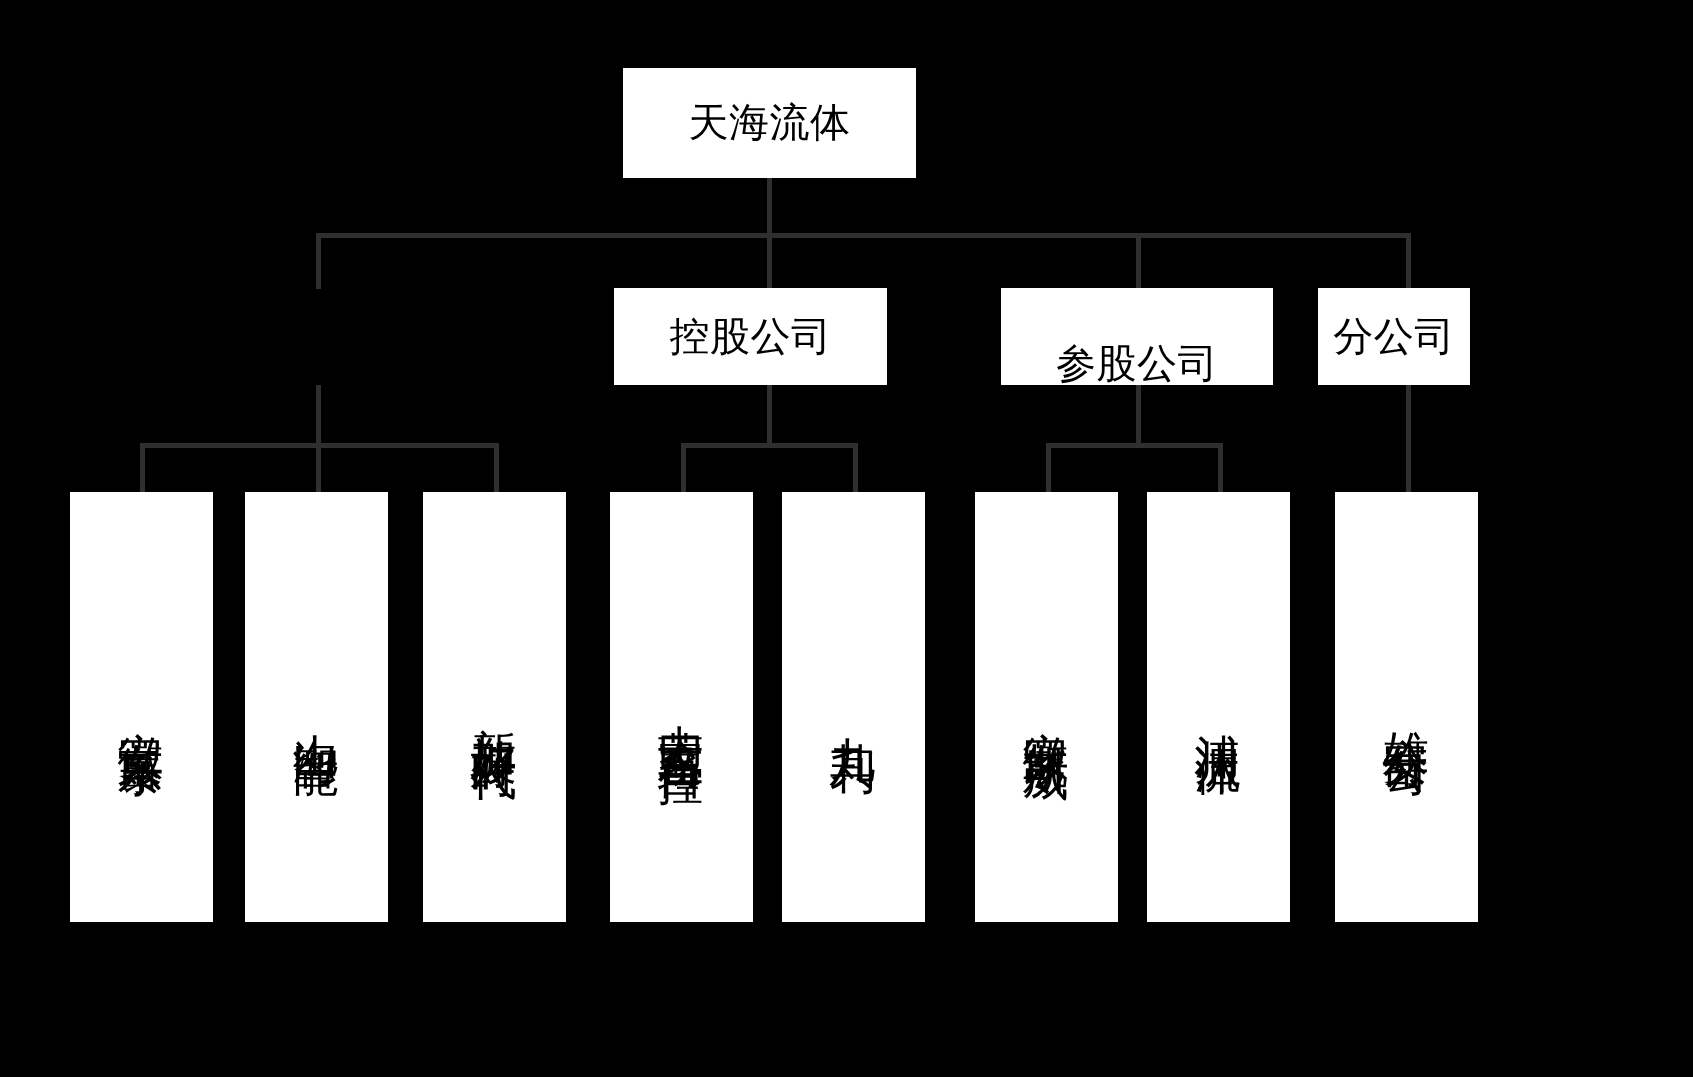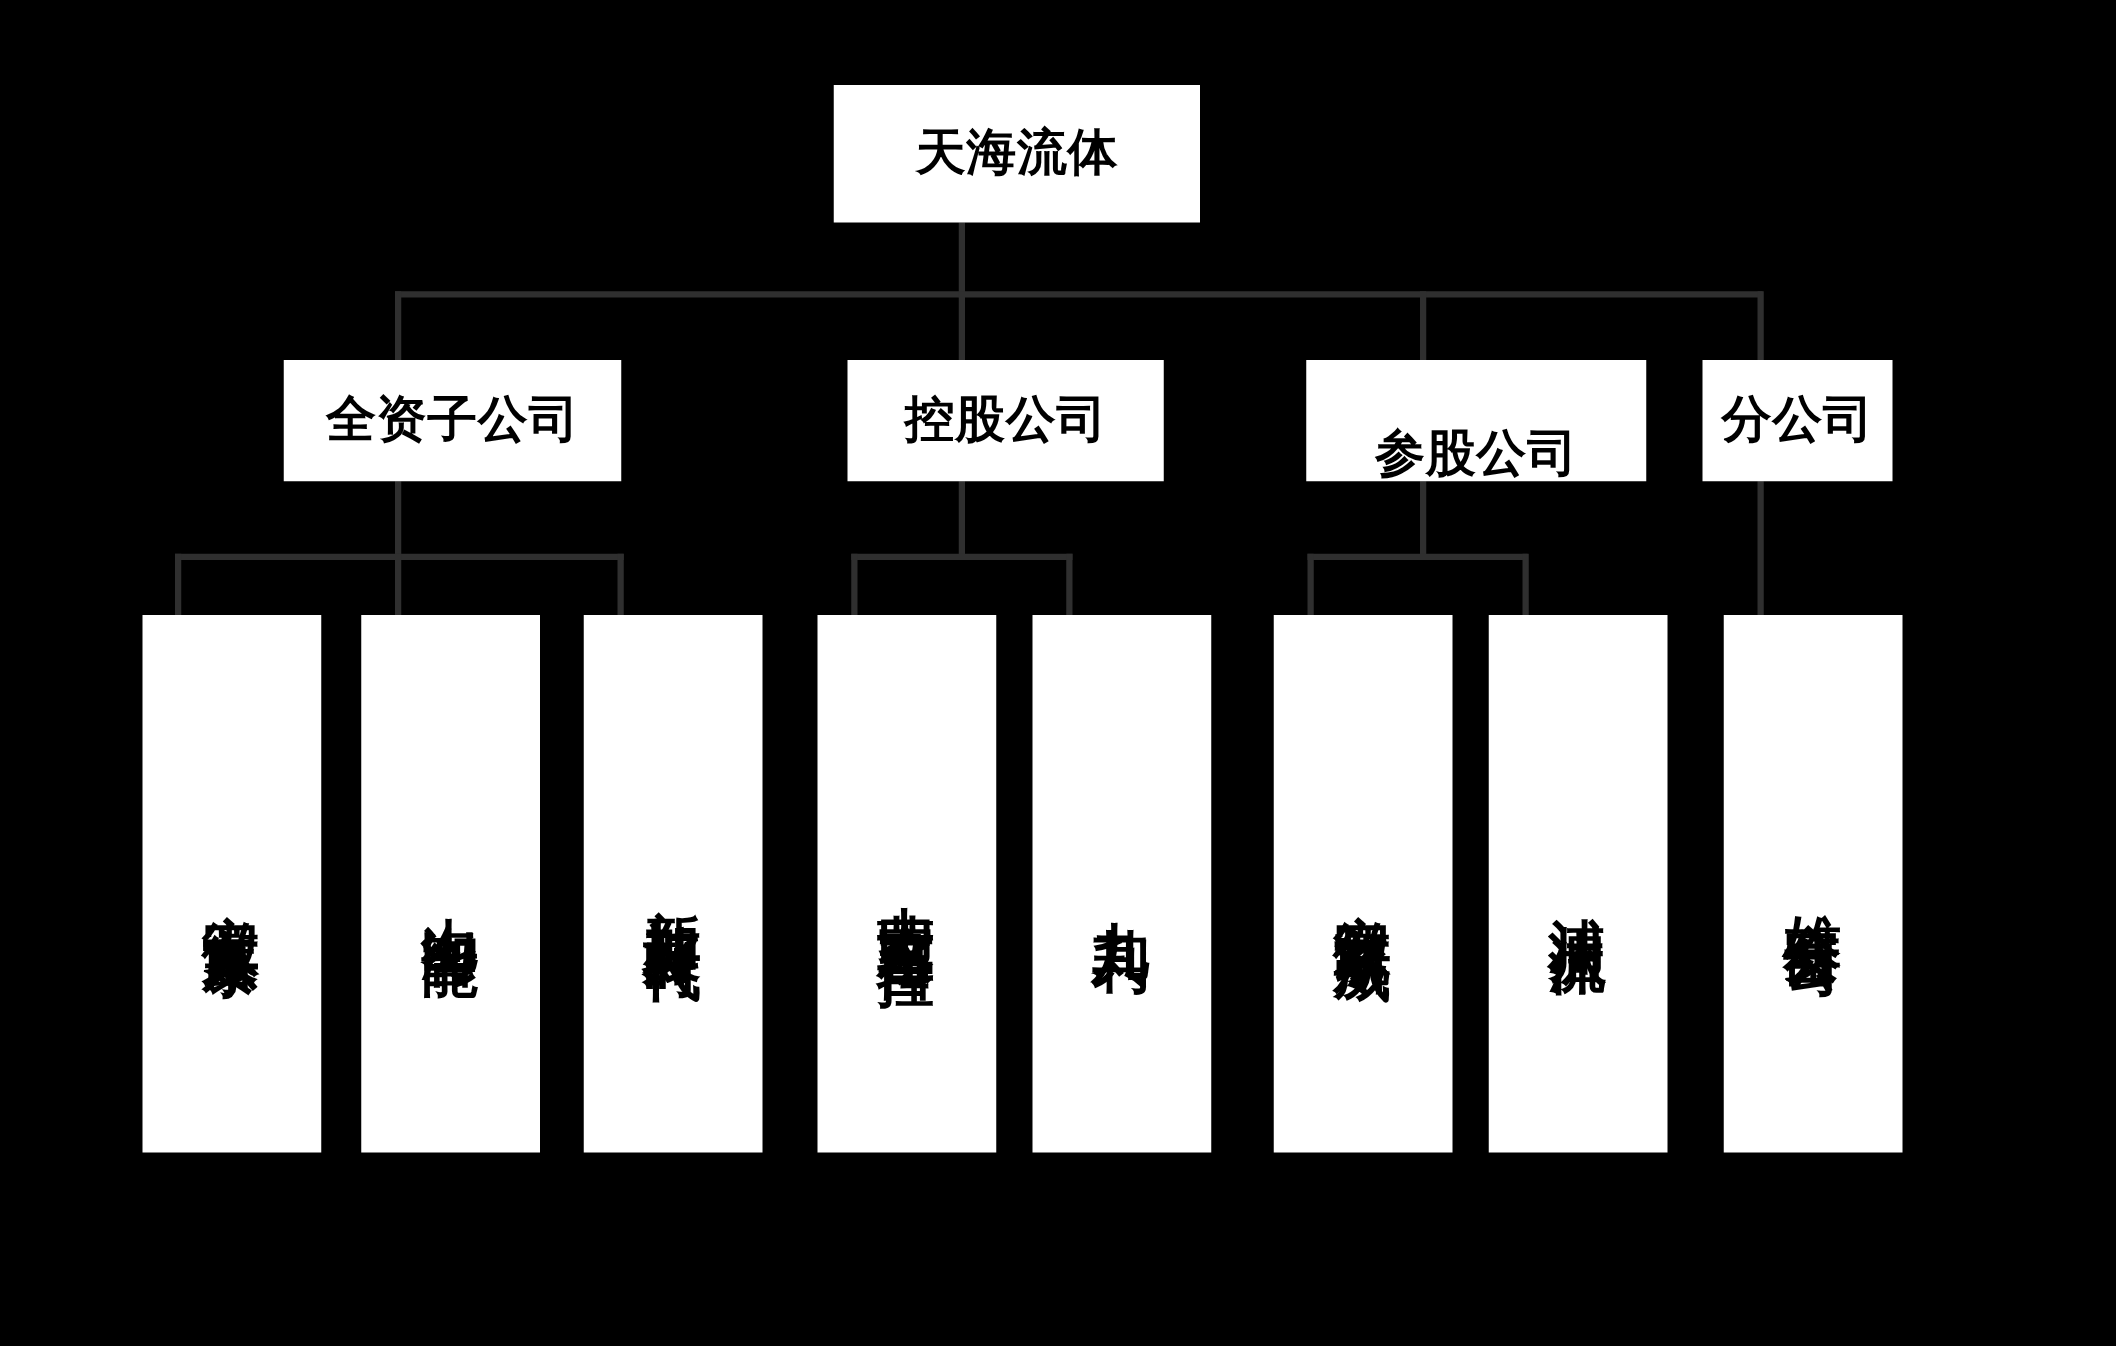--- a/index.html
+++ b/index.html
@@ -23,24 +23,23 @@
 
   
   .node {
     position: absolute;
     background: #ffffff;
     color: #000000;
     box-sizing: border-box;
     display: flex;
     align-items: center;
     justify-content: center;
-    font-weight: bold;
+    font-weight: normal;
     line-height: 1.04;
     letter-spacing: 0.5px;
-    margin-left: 44px;
   }
 
   .node-root {
     font-size: 40px;
   }
   .node-l2 {
     font-size: 40px;
   }
 
   
@@ -90,25 +89,22 @@
   <div class="line line-h" style="left:1046px; top:443px; width:176px;"></div>
   <div class="line line-v" style="left:1046px; top:443px; height:49px;"></div>
   <div class="line line-v" style="left:1218px; top:443px; height:49px;"></div>
 
   <div class="line line-v" style="left:1406px; top:385px; height:107px;"></div>
 
   <div class="node node-root" style="left:623px; top:68px; width:293px; height:110px;">
     <span>天海流体</span>
   </div>
 
-  <div class="node node-l2" style="left:183px; top:288px; width:270px; height:97px;">
-    <span>全资子公司</span>
-  </div>
 
-  <div class="node node-l2" style="left:634px; top:288px; width:253px; height:97px;">
+  <div class="node node-l2" style="left:614px; top:288px; width:273px; height:97px;">
     <span>控股公司</span>
   </div>
 
   <div class="node node-l2" style="left:1001px; top:288px; width:272px; height:97px;align-items:flex-end;">
     <span>参股公司</span>
   </div>
 
   <div class="node node-l2" style="left:1318px; top:288px; width:152px; height:97px;">
     <span>分公司</span>
   </div>

